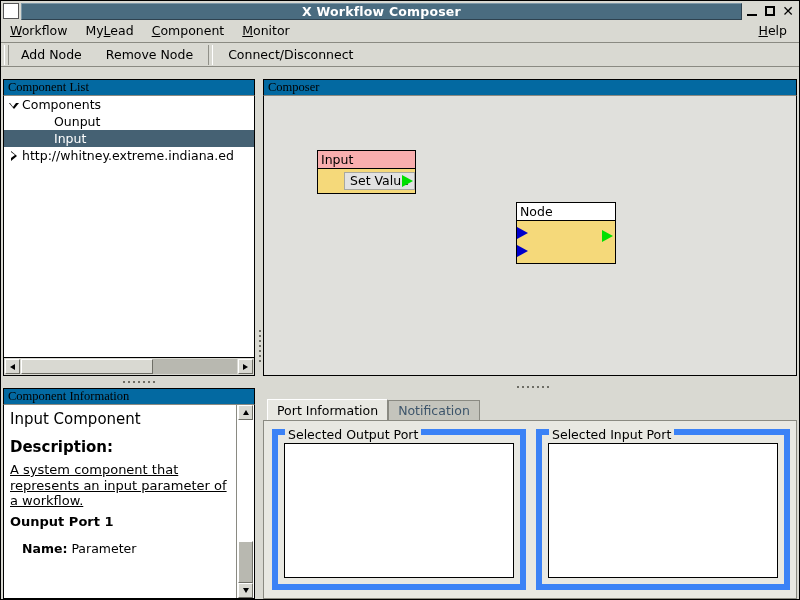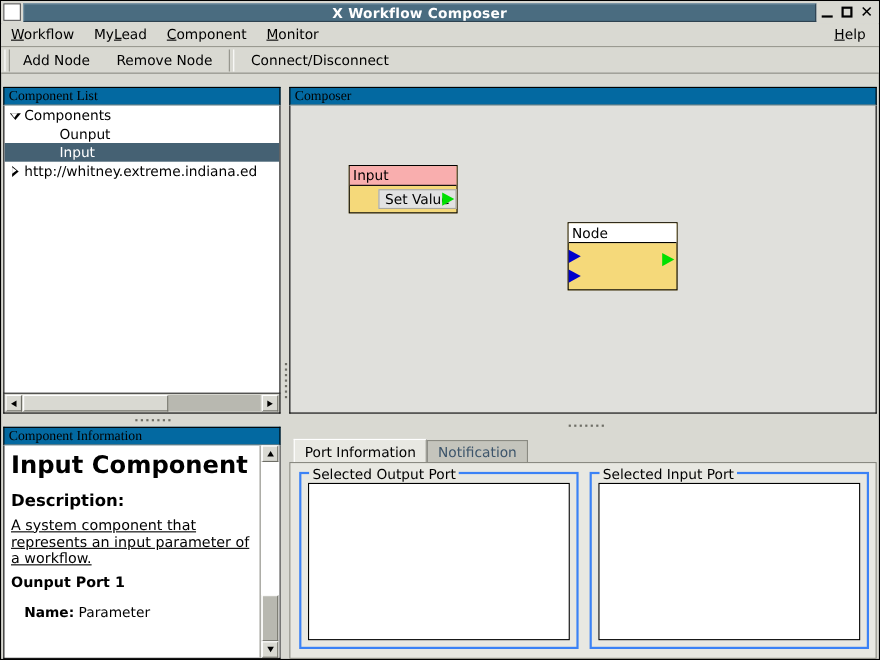--- a/index.html
+++ b/index.html
@@ -292,21 +292,21 @@
     border-top: none;
     box-sizing: border-box;
     display: flex;
   }
   .compinfo-text {
     flex: 1 1 auto;
     padding: 4px 6px 0 6px;
     overflow: hidden;
     line-height: 1.18;
   }
-  .ci-h1 { font-size: 22px; font-weight: bold; margin: 2px 0 10px 0; }
+  .ci-h1 { font-size: 15px; font-weight: normal; margin: 2px 0 10px 0; }
   .ci-h2 { font-size: 15px; font-weight: bold; margin: 0 0 6px 0; }
   .ci-p  { font-size: 13px; margin: 0 0 6px 0; text-decoration: underline; }
   .ci-h3 { font-size: 13px; font-weight: bold; margin: 0 0 5px 0; }
   .ci-kv { font-size: 12.5px; margin: 12px; }
   .ci-kv b { font-weight: bold; }
 
   .vscroll {
     width: 18px; flex: none;
     background: #ffffff;
     border-left: 1px solid #8a8a82;
@@ -425,21 +425,21 @@
     background: #e8e8e2;
     border: 1px solid #8a8a82;
     box-sizing: border-box;
     display: flex;
     padding: 8px 6px 8px 8px;
     gap: 10px;
   }
   .fieldset {
     flex: 1 1 0;
     position: relative;
-    border: 2px solid #3b82f6;
+    border: 6px solid #3b82f6;
     box-sizing: border-box;
     padding: 8px 6px 6px 6px;
   }
   .fs-legend {
     position: absolute; left: 7px; top: -8px;
     background: #e8e8e2;
     padding: 0 3px;
     font-size: 12.5px;
     white-space: nowrap;
   }

